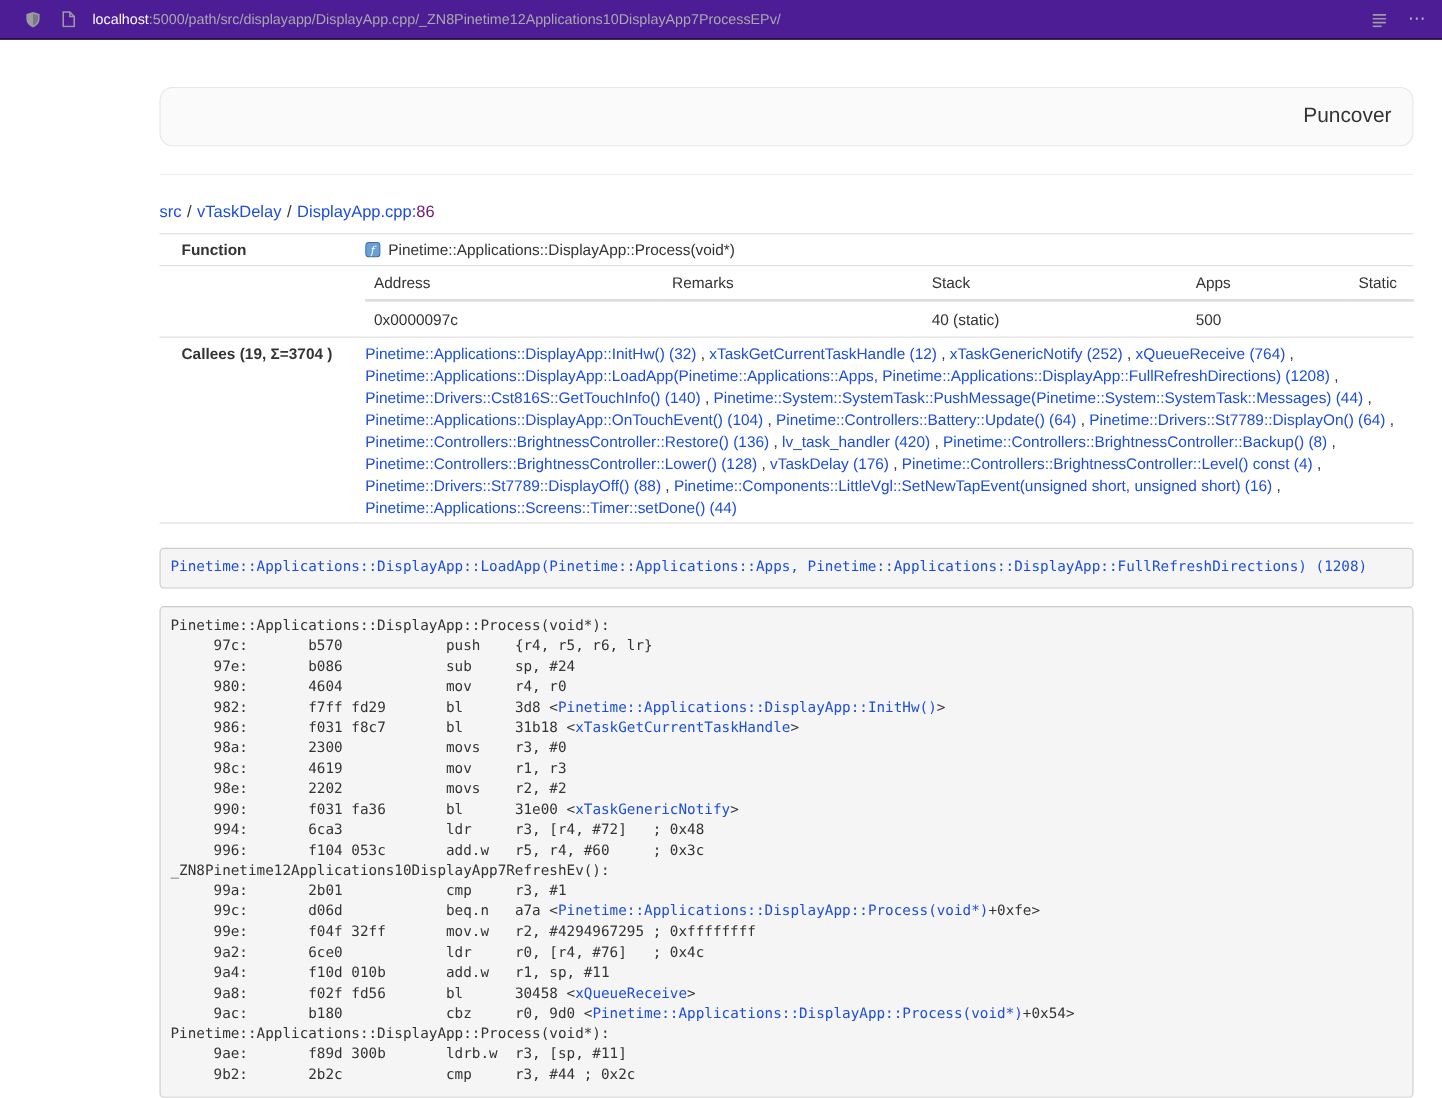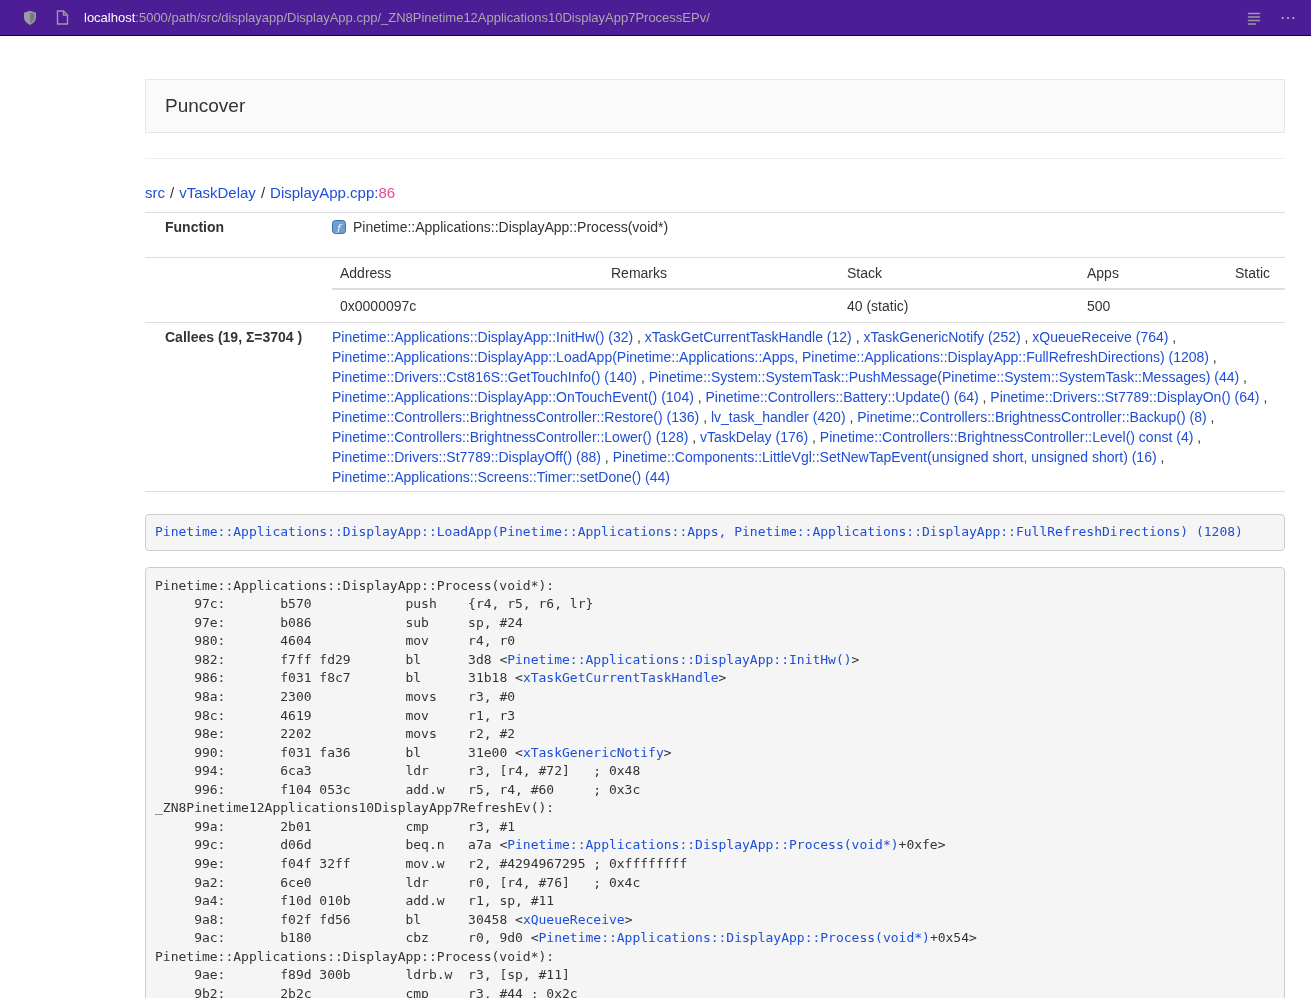--- a/index.html
+++ b/index.html
@@ -18,38 +18,38 @@
   .tb-icon { width: 16px; height: 16px; display: inline-flex; align-items: center; justify-content: center; flex: none; }
   .tb-icon + .tb-icon { margin-left: 16px; }
   .url { flex: 1; margin-left: 14px; font-size: 13px; white-space: nowrap; overflow: hidden; color: #a9a9ad; }
   .url .host { color: #fbfbfe; }
   .reader { margin-right: 18px; }
   .dots { color: #b6b6bd; font-size: 16px; letter-spacing: 1px; flex: none; cursor: pointer; line-height: 16px; }
 
   
   .container { width: 1140px; margin-left: 145px; padding-top: 43px; }
 
-  .panel { background: #fafafa; border: 1px solid #e6e6e6; border-radius: 0; padding: 14px 19px; }
+  .panel { background: #fafafa; border: 1px solid #e6e6e6; border-radius: 12px; padding: 14px 19px; text-align: right; }
   .panel-title { font-size: 19px; line-height: 24px; color: #333; }
 
   hr.rule { border: none; border-top: 1px solid #eeeeee; margin: 25px 0 0 0; }
 
   .breadcrumb { margin-top: 24px; font-size: 15px; line-height: 20px; }
   .crumb-sep { margin: 0 5px; color: #333; }
-  .crumb-num { color: #ec4899; }
+  .crumb-num { color: #701a75; }
 
   .lnk { color: #1d4ed8; text-decoration: none; cursor: pointer; }
 
   table.main { width: 100%; border-collapse: collapse; font-size: 14px; margin-top: 9px; border-bottom: 1px solid #ddd; }
   table.main > tbody > tr > th,
   table.main > tbody > tr > td {
     border-top: 1px solid #ddd; text-align: left; vertical-align: top;
     line-height: 20px; font-size: 14px;
   }
-  table.main > tbody > tr > th { width: 151px; padding: 4px 8px 20px 20px; font-weight: bold; white-space: nowrap; }
+  table.main > tbody > tr > th { width: 151px; padding: 4px 8px 4px 20px; font-weight: bold; white-space: nowrap; }
   table.main > tbody > tr > td { padding: 4px 8px; }
   td.detail-cell { padding: 0 0 0 8px !important; }
 
   table.detail { width: 100%; border-collapse: collapse; }
   table.detail th { border-bottom: 2px solid #ddd; padding: 5px 8px; text-align: left; font-weight: normal; line-height: 20px; font-size: 14px; }
   table.detail td { padding: 6px 8px; line-height: 20px; font-size: 14px; }
   table.detail th:nth-child(1), table.detail td:nth-child(1) { width: 255px; }
   table.detail th:nth-child(2), table.detail td:nth-child(2) { width: 220px; }
   table.detail th:nth-child(3), table.detail td:nth-child(3) { width: 224px; }
   table.detail th:nth-child(4), table.detail td:nth-child(4) { width: 132px; }

